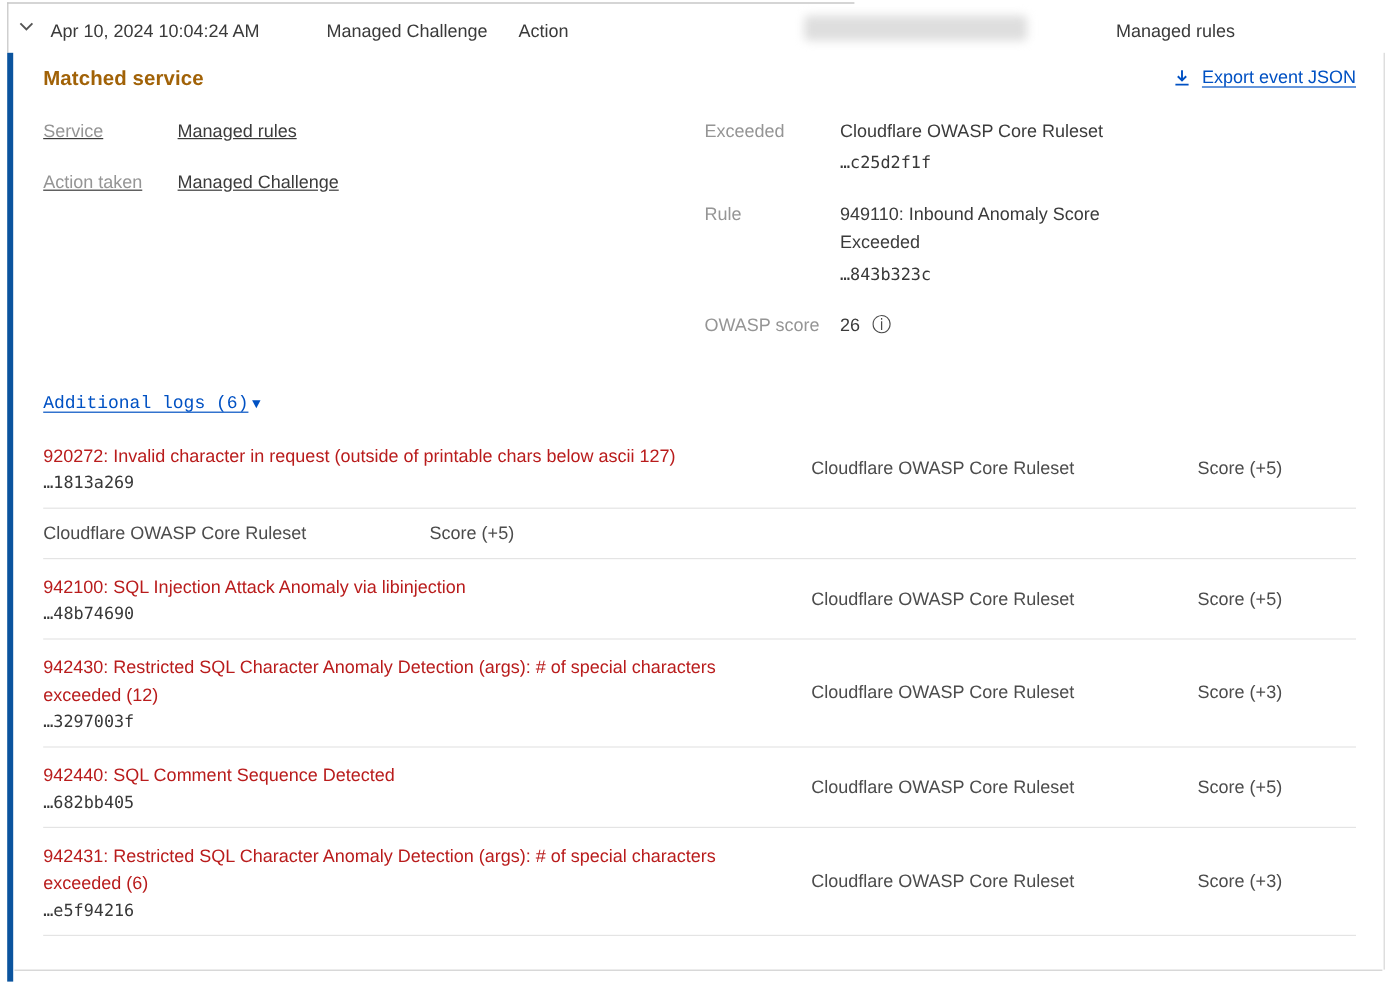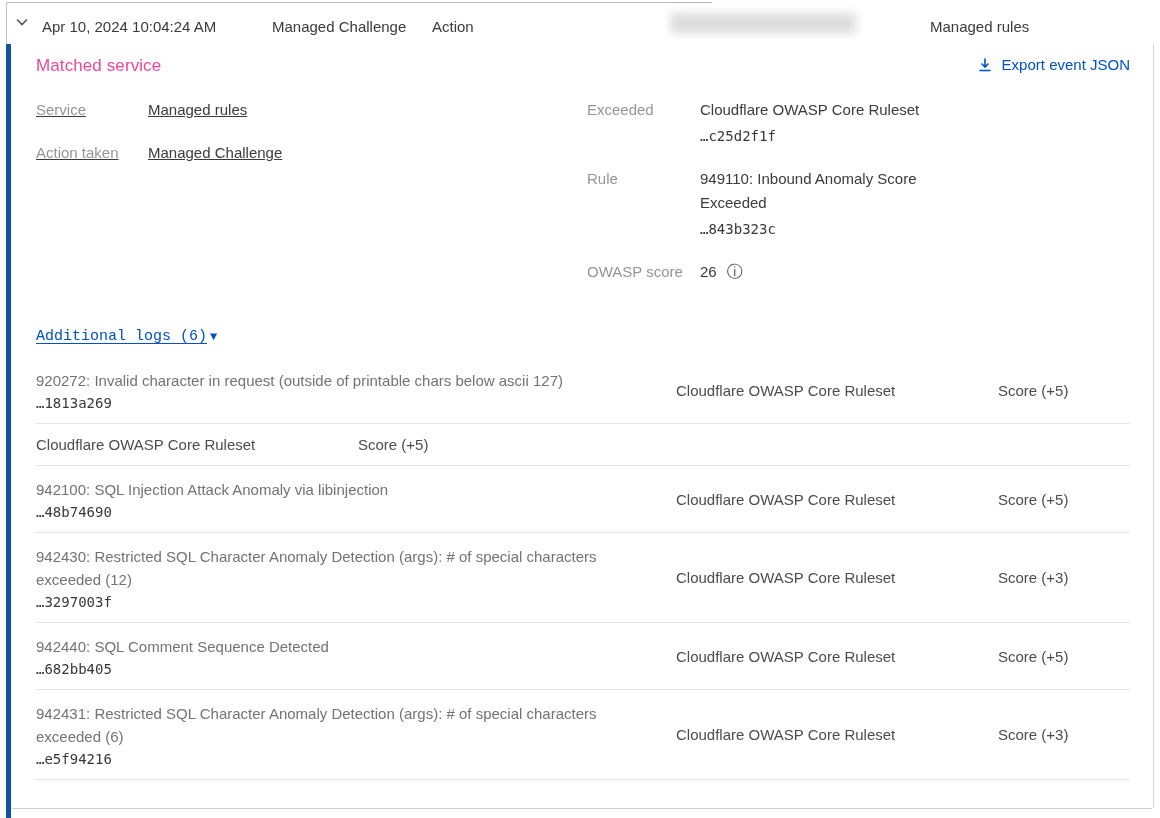--- a/index.html
+++ b/index.html
@@ -19,23 +19,23 @@
     background:#dedede; border-radius:4px; filter:blur(4px); }
   .ev-service { position:absolute; left:930px; top:18px; color:#3a3a3a; }
 
   
   .detail { position:absolute; top:44px; left:6px; right:0; bottom:0;
     border-left:5px solid #0b549e; padding:12px 30px 0 25px; }
   .detail-right-border { position:absolute; top:44px; bottom:10px; right:6px; width:1px; background:#d6d6d6; }
   .detail-bottom-line { position:absolute; bottom:9px; left:12px; right:8px; height:1px; background:#cfcfcf; }
 
   .panel-head { display:flex; justify-content:space-between; align-items:flex-start; }
-  .panel-title { font-size:17px; font-weight:400; color:#ec4899; letter-spacing:.1px; }
+  .panel-title { font-size:17px; font-weight:700; color:#a16207; letter-spacing:.1px; }
   .export-link { display:flex; align-items:center; gap:9px; color:#0051c3; cursor:pointer; }
-  .export-link .txt { text-underline-offset:3px; }
+  .export-link .txt { text-decoration:underline; text-underline-offset:3px; }
 
   .fields { display:flex; margin-top:22px; }
   .col-left { width:551px; flex:none;text-decoration:underline; }
   .col-right { flex:1; }
   .field { display:flex; margin-bottom:19px; line-height:24px; }
   .f-label { width:112px; flex:none; color:#959595; }
   .col-right .f-label { width:113px; }
   .f-value { color:#3b3b3b; }
   .f-value .mono { display:block; margin-top:2px; }
   .rule-value { max-width:238px; }
@@ -44,21 +44,21 @@
   .info-icon { font-size:16px; color:#4a4a4a; cursor:pointer; line-height:1; }
 
   .addl-link { display:inline-flex; align-items:center; margin-top:25px;
     color:#0051c3; cursor:pointer;font-family:Liberation Mono, monospace; }
   .addl-link .txt { text-decoration:underline; text-underline-offset:3px; }
   .caret-down-icon { font-size:12px; margin-left:3px; color:#0051c3; }
 
   .logs { margin-top:12px; }
   .log-row { display:flex; align-items:center; padding:12px 0; border-bottom:1px solid #e4e4e4; }
   .log-desc { width:640px; flex:none; padding-right:25px; }
-  .log-desc .d-text { color:#737373; line-height:23px; }
+  .log-desc .d-text { color:#b91c1c; line-height:23px; }
   .log-desc .mono { display:block; margin-top:3px; }
   .log-ruleset { width:322px; flex:none; color:#4c4c4c; }
   .log-score { flex:1; color:#4c4c4c; }
 
   svg { display:block; }
 </style>
 </head>
 <body>
 
 <div class="event-row">

